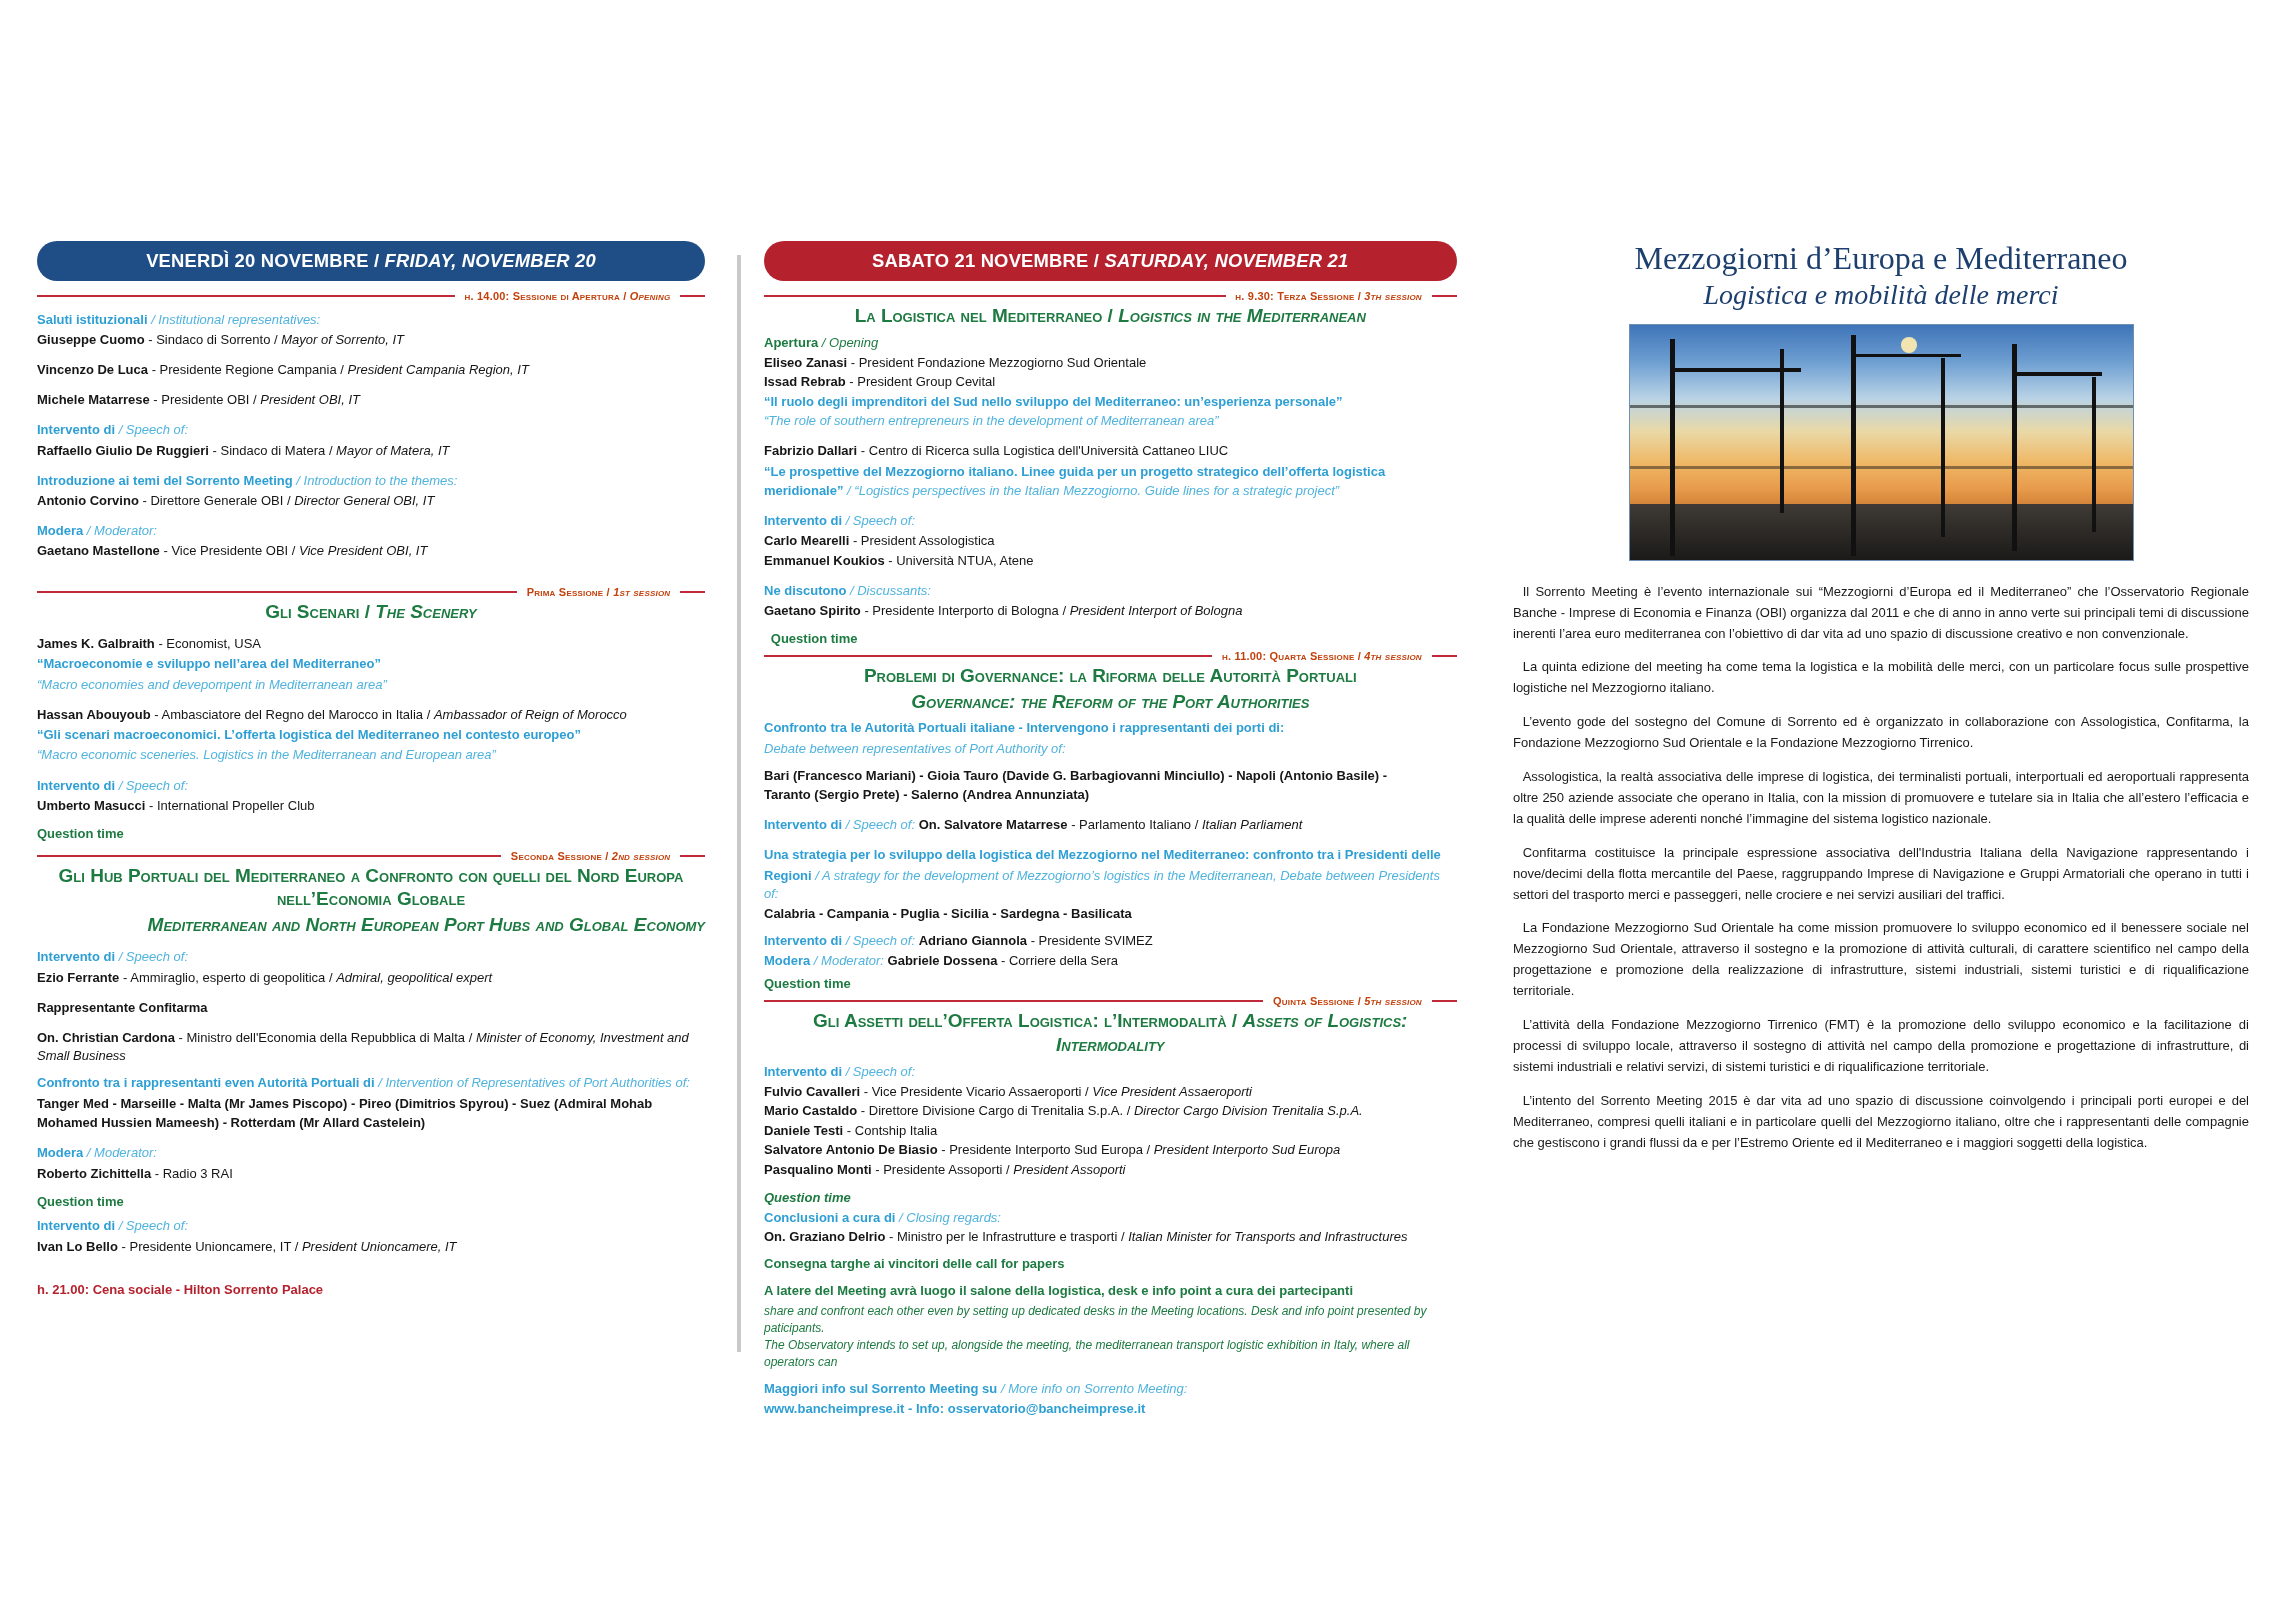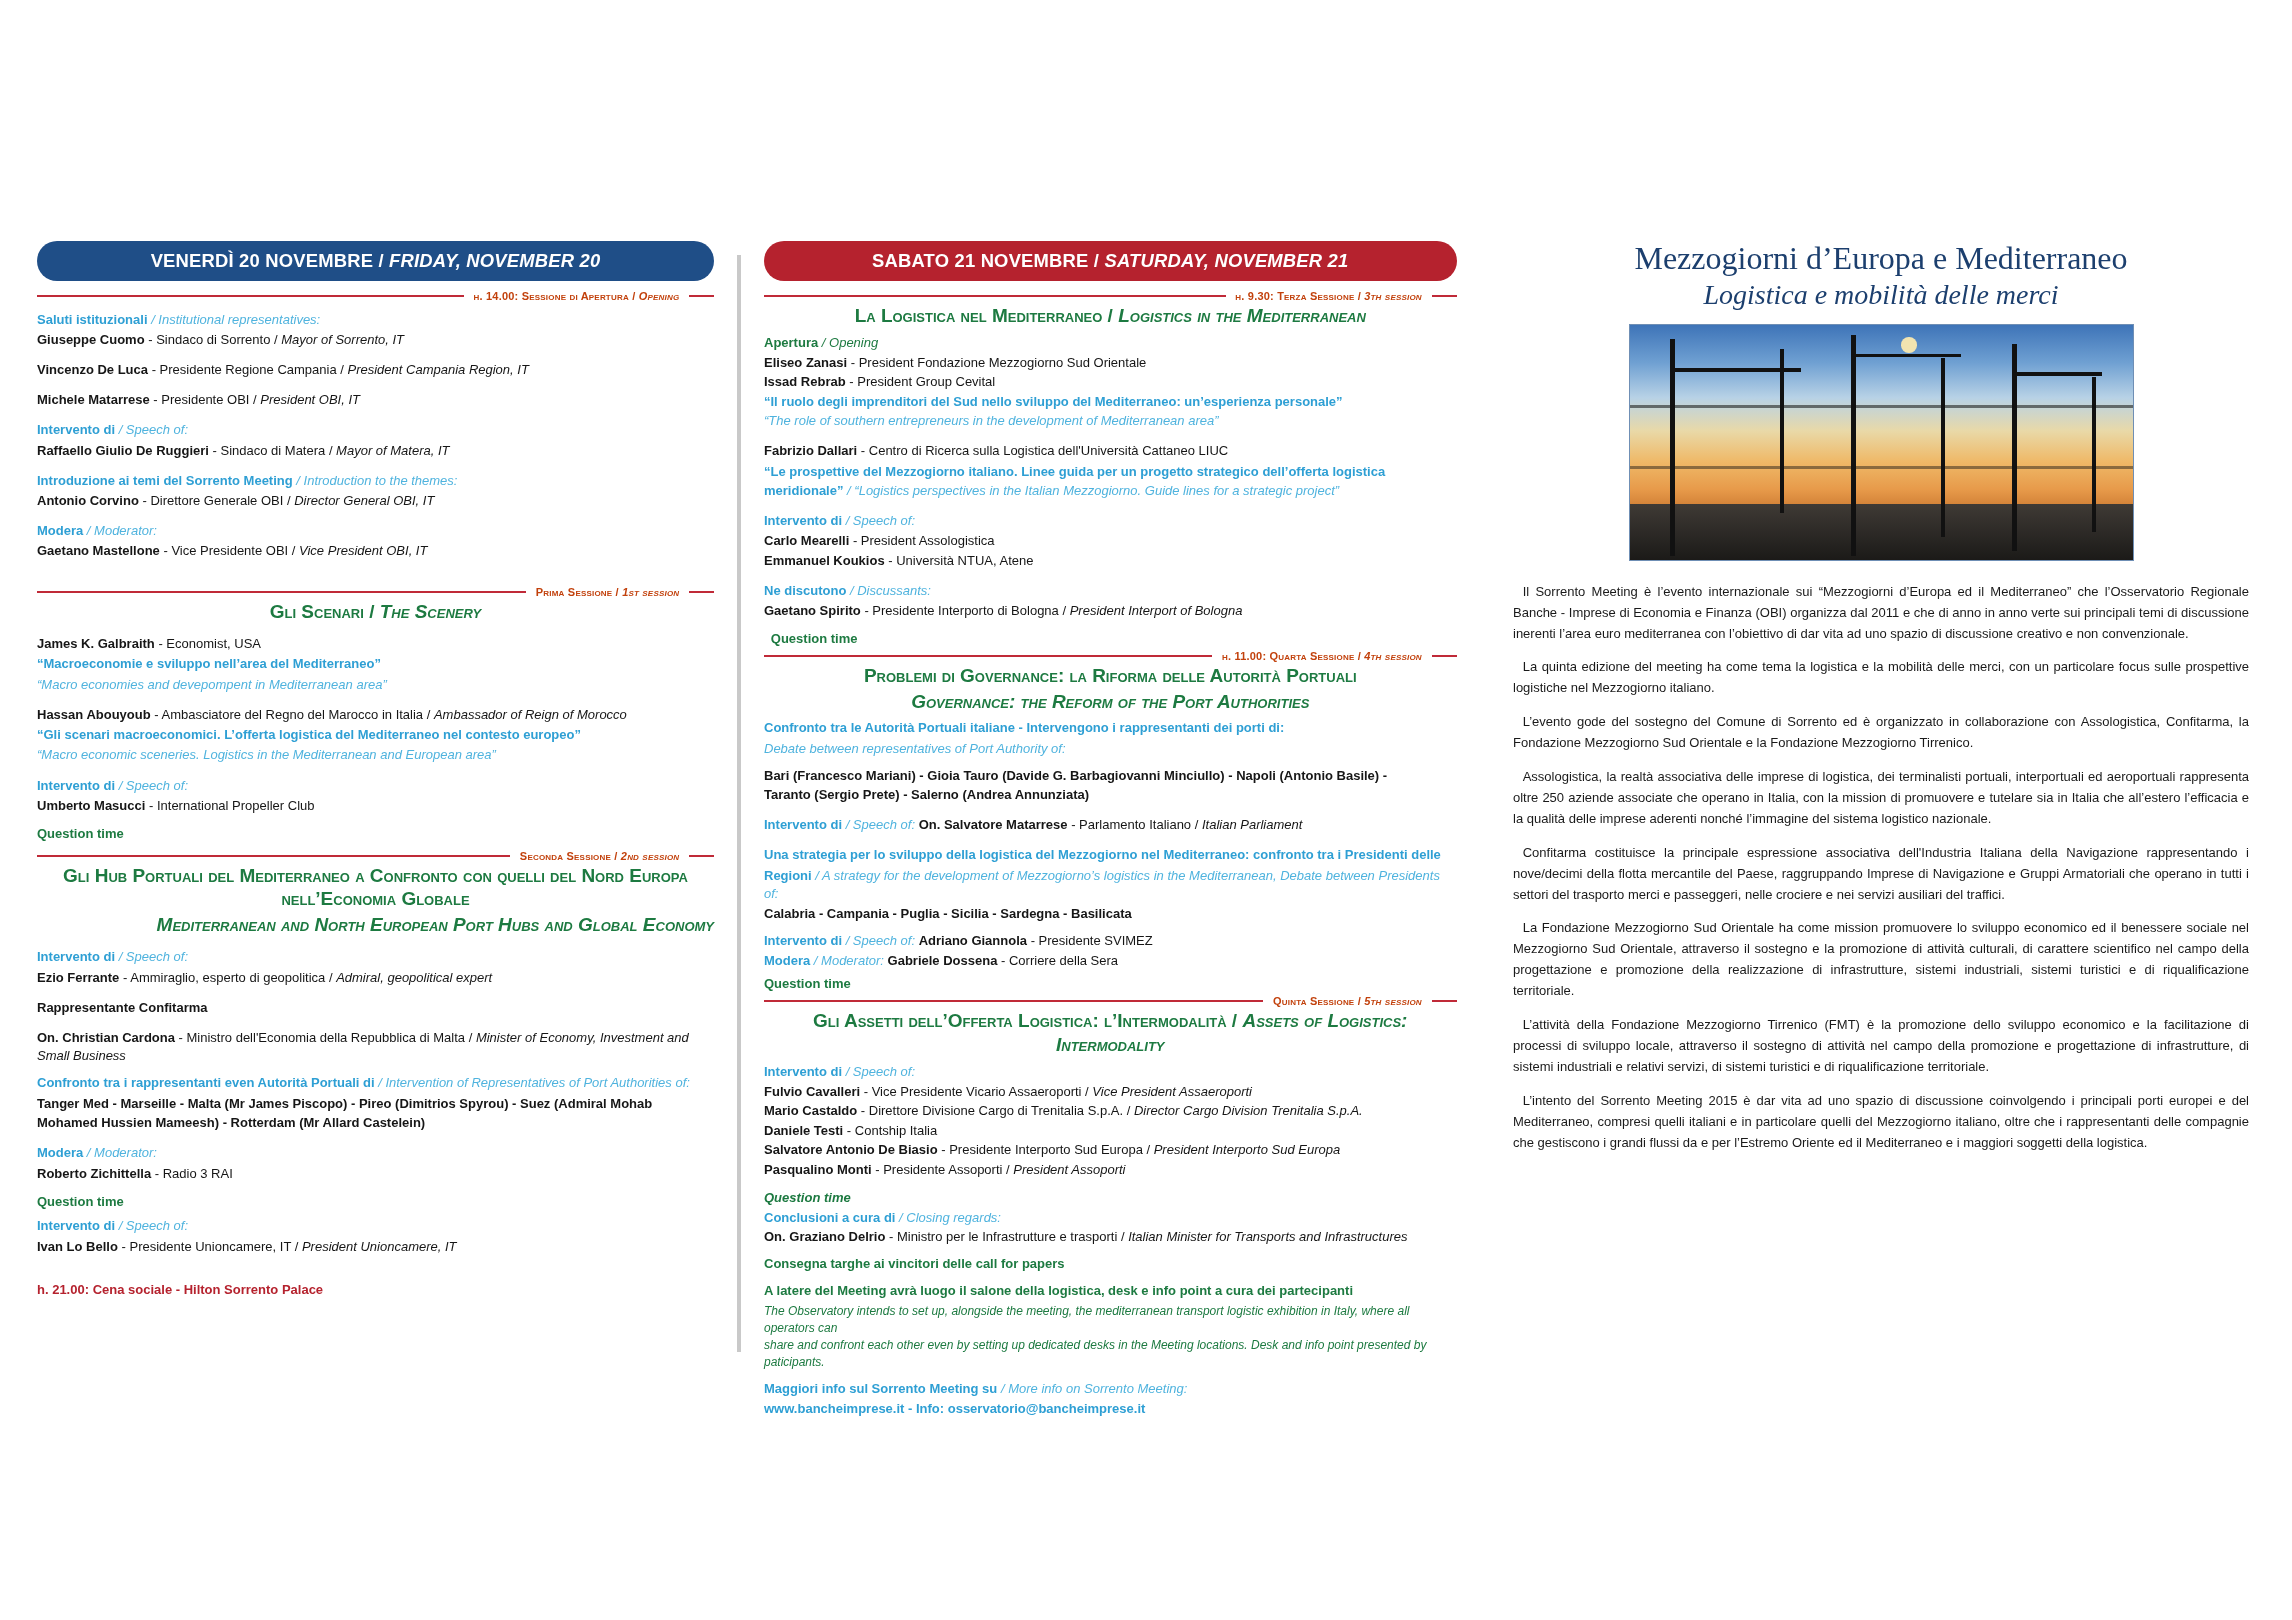--- a/index.html
+++ b/index.html
@@ -9,21 +9,21 @@
     background: #ffffff;
     font-family: "Liberation Sans", sans-serif;
     color: #1a1a1a;
     position: relative;
     overflow: hidden;
   }
   .page { position:absolute; inset:0; display:flex; padding: 241px 0 0 0; }
 
   
   .col { position: relative; }
-  .col-left  { width: 737px; padding-left: 37px; padding-right: 23px; }
+  .col-left  { width: 737px; padding-left: 37px; padding-right: 32px; }
   .col-mid   { width: 737px; padding-left: 27px; padding-right: 17.5px; }
   .col-right { width: 818px; padding-left: 39px; padding-right: 43px; }
 
   .divider {
     position:absolute; left:0; top:13.6px; width:3.9px; height:1097px;
     background:#c9c9c9;
   }
 
   
   .day-pill {
@@ -266,22 +266,22 @@
     <div class="ln tight"><span class="b">Salvatore Antonio De Biasio</span> <span>- Presidente Interporto Sud Europa / </span><span class="it">President Interporto Sud Europa</span></div>
     <div class="ln tight"><span class="b">Pasqualino Monti</span> <span>- Presidente Assoporti / </span><span class="it">President Assoporti</span></div>
 
     <div class="qtime" style="font-style:italic">Question time</div>
 
     <div class="ln tight"><span class="lbl">Conclusioni a cura di</span> <span class="lbl-it">/ Closing regards:</span></div>
     <div class="ln tight"><span class="b">On. Graziano Delrio</span> <span>- Ministro per le Infrastrutture e trasporti / </span><span class="it">Italian Minister for Transports and Infrastructures</span></div>
 
     <div class="ln sp2"><span class="green">Consegna targhe ai vincitori delle call for papers</span></div>
     <div class="ln sp2"><span class="green">A latere del Meeting avrà luogo il salone della logistica, desk e info point a cura dei partecipanti</span></div>
+    <div class="ln small tight"><span class="green-it">share and confront each other even by setting up dedicated desks in the Meeting locations. Desk and info point presented by paticipants.</span></div>
     <div class="ln small tight"><span class="green-it">The Observatory intends to set up, alongside the meeting, the mediterranean transport logistic exhibition in Italy, where all operators can</span></div>
-    <div class="ln small tight"><span class="green-it">share and confront each other even by setting up dedicated desks in the Meeting locations. Desk and info point presented by paticipants.</span></div>
 
     <div class="ln sp2"><span class="lbl">Maggiori info sul Sorrento Meeting su</span> <span class="lbl-it">/ More info on Sorrento Meeting:</span></div>
     <div class="ln tight"><span class="lbl">www.bancheimprese.it - Info: osservatorio@bancheimprese.it</span></div>
   </div>
 
   <div class="col col-right">
     <div class="rc-title">Mezzogiorni d’Europa e Mediterraneo</div>
     <div class="rc-sub">Logistica e mobilità delle merci</div>
 
     <div class="rc-figure">

